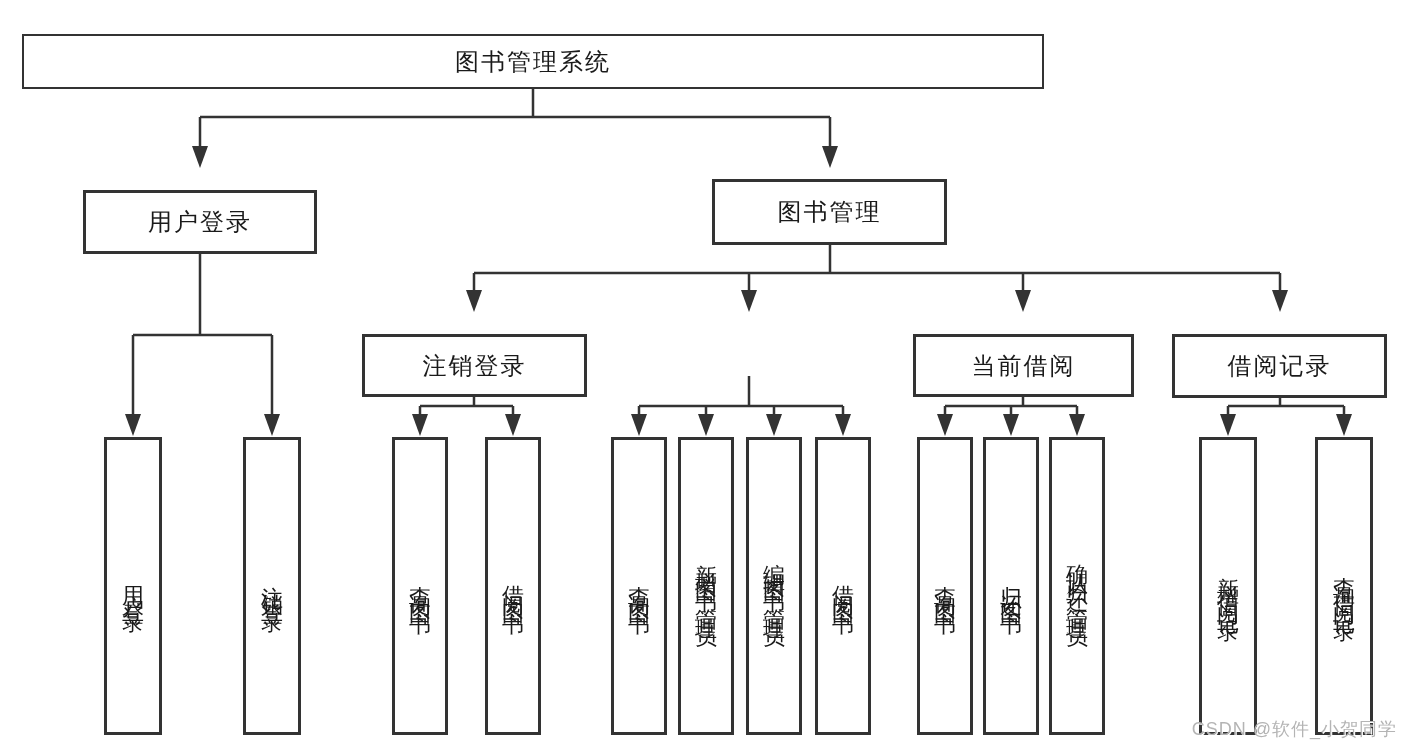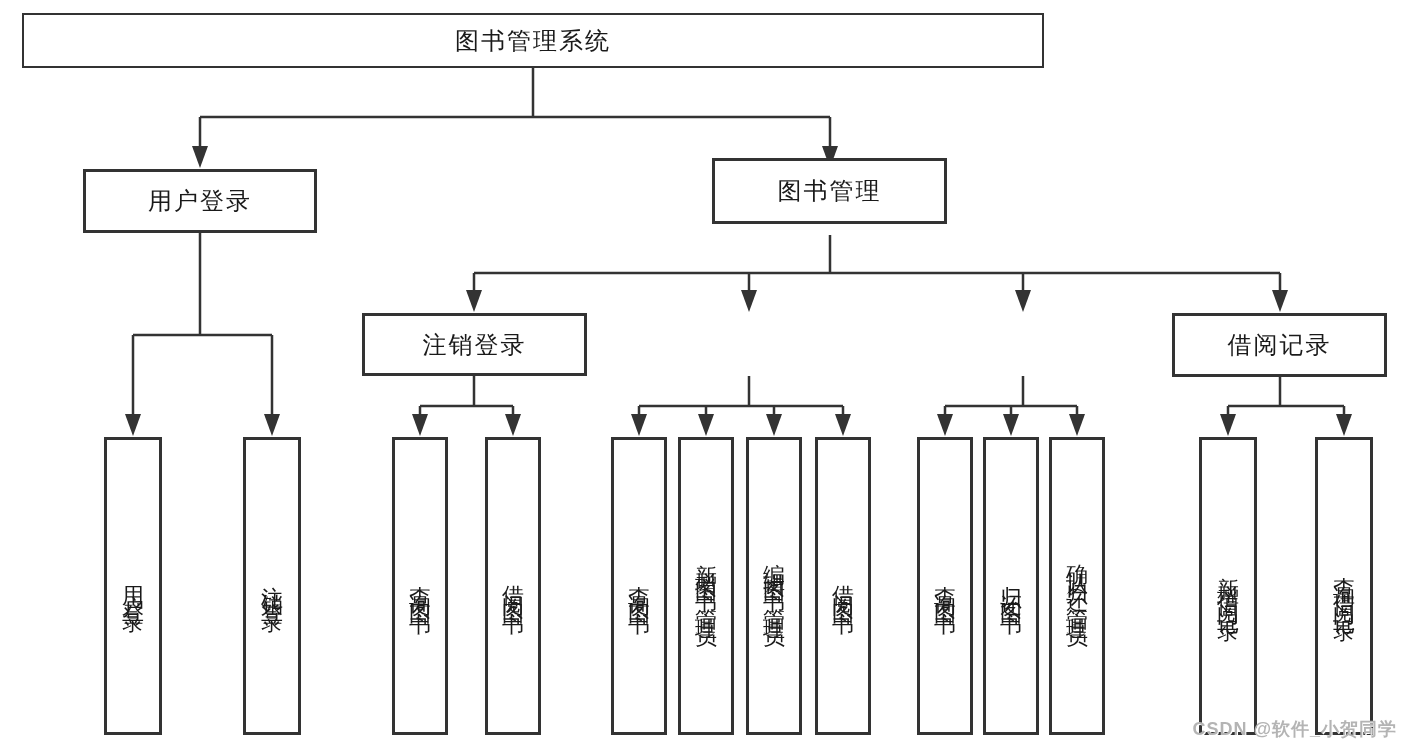--- a/index.html
+++ b/index.html
@@ -40,39 +40,39 @@
     color: var(--text);
     display: flex;
     align-items: center;
     justify-content: center;
     text-align: center;
   }
   .h {
     font-size: 24px;
     letter-spacing: 2px;
     white-space: nowrap;
+    margin-top: 21px;
   }
   .root { border-width: 2px; }
   .v {
     writing-mode: vertical-rl;
     text-orientation: mixed;
     font-size: 22px;
     letter-spacing: 9px;
     line-height: 1;
   }
   .watermark {
     position: absolute;
     top: 717px;
     right: 8px;
     font-size: 18px;
     letter-spacing: 1px;
     color: var(--watermark);
     text-shadow: 1px 1px 0 #ffffff;
     white-space: nowrap;
-    font-weight: bold;
   }
 </style>
 </head>
 <body>
 
 <div class="canvas">
 
   <svg class="connectors" viewBox="0 0 1405 747" xmlns="http://www.w3.org/2000/svg">
 
     <path d="M533 68 V117 M200 117 H830 M200 117 V148 M830 117 V148"></path>
@@ -108,20 +108,21 @@
     <polygon points="1220,414 1236,414 1228,436"></polygon>
     <polygon points="1336,414 1352,414 1344,436"></polygon>
   </svg>
 
   <div class="node h root" style="left:22px;top:13px;width:1022px;height:55px">图书管理系统</div>
 
   <div class="node h" style="left:83px;top:169px;width:234px;height:64px">用户登录</div>
   <div class="node h" style="left:712px;top:158px;width:235px;height:66px">图书管理</div>
 
   <div class="node h" style="left:362px;top:313px;width:225px;height:63px">注销登录</div>
+  <div class="node h" style="left:913px;top:313px;width:221px;height:63px">当前借阅</div>
   <div class="node h" style="left:1172px;top:313px;width:215px;height:64px">借阅记录</div>
 
   <div class="node v" style="left:104px;top:437px;width:58px;height:298px">用户登录</div>
   <div class="node v" style="left:243px;top:437px;width:58px;height:298px">注销登录</div>
 
   <div class="node v" style="left:392px;top:437px;width:56px;height:298px">查询图书</div>
   <div class="node v" style="left:485px;top:437px;width:56px;height:298px">借阅图书</div>
 
   <div class="node v" style="left:611px;top:437px;width:56px;height:298px">查询图书</div>
   <div class="node v" style="left:678px;top:437px;width:56px;height:298px">新增图书（管理员）</div>

